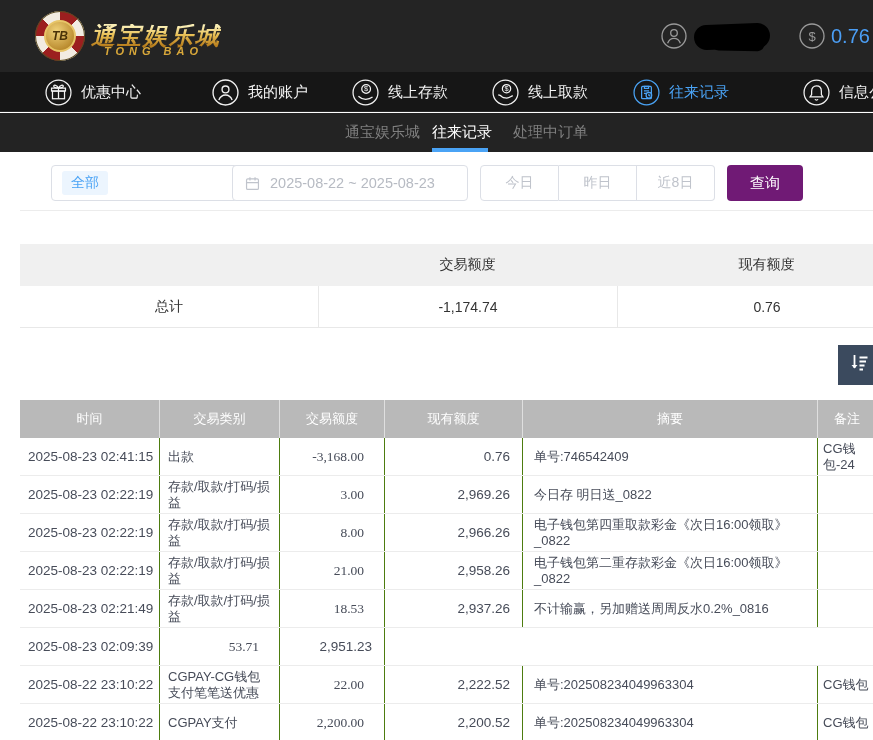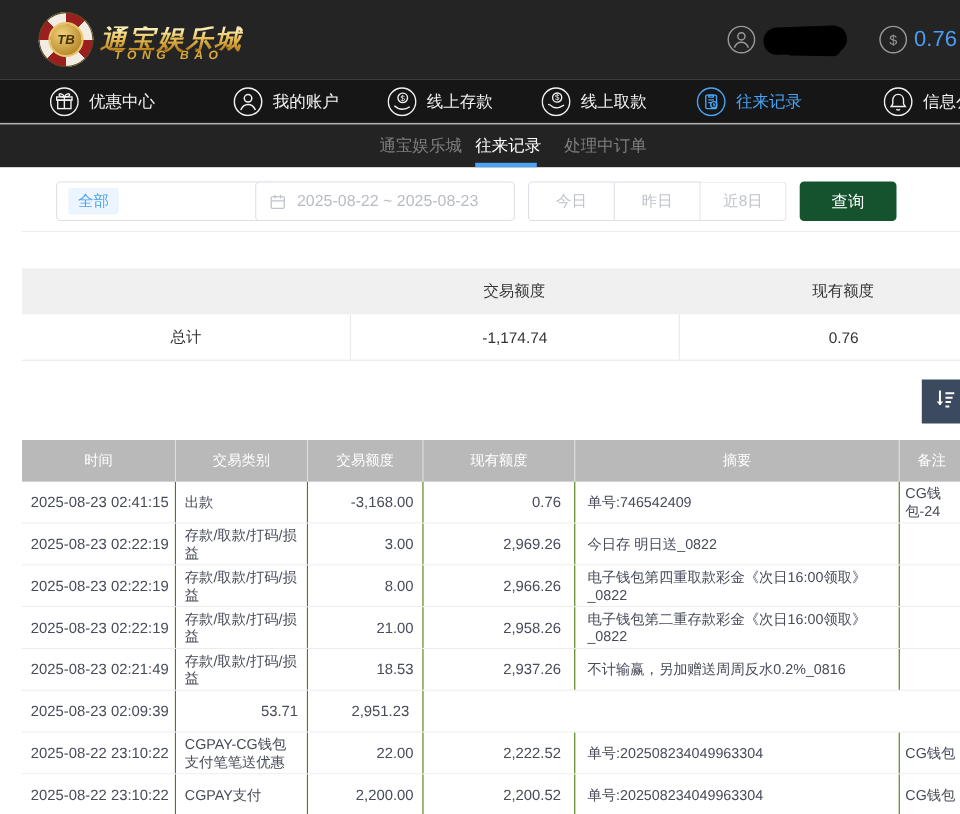--- a/index.html
+++ b/index.html
@@ -53,21 +53,21 @@
   .select-tag { background:#ecf5fe; color:#4aa3f5; font-size:14px; padding:3px 9px; border-radius:3px; }
   .select-caret { margin-left:auto; color:#b4b8bf; font-size:10px; }
   .date-box { position:absolute; left:232px; top:165px; width:236px; height:36px; background:#fff; border:1px solid #dcdfe6; border-radius:4px; display:flex; align-items:center; gap:9px; padding:0 11px; cursor:text; }
   .cal-icon { width:17px; height:17px; color:#c0c4cc; flex:0 0 auto; }
   .date-text { color:#b7bbc3; font-size:14.5px; white-space:nowrap; }
   .btn-group { position:absolute; left:480px; top:165px; width:235px; height:36px; display:flex; }
   .qbtn { flex:1; background:#fff; border:1px solid #dcdfe6; color:#bfc3cb; font-size:14px; display:flex; align-items:center; justify-content:center; cursor:pointer; }
   .qbtn:nth-child(1){ border-radius:4px 0 0 4px; }
   .qbtn:nth-child(n+2){ border-left:none; }
   .qbtn:nth-child(3){ border-radius:0 4px 4px 0; }
-  .query-btn { position:absolute; left:727px; top:165px; width:88px; height:36px; background:#14532d; color:#fff; font-size:15px; border:none; border-radius:4px; display:flex; align-items:center; justify-content:center; cursor:pointer; }
+  .query-btn { position:absolute; left:727px; top:165px; width:76px; height:36px; background:#701a75; color:#fff; font-size:15px; border:none; border-radius:4px; display:flex; align-items:center; justify-content:center; cursor:pointer; }
   .filter-divider { position:absolute; left:20px; top:210px; width:853px; height:1px; background:#ececec; }
 
   
   .summary { position:absolute; left:20px; top:244px; width:896px; font-size:14px; color:#333; }
   .sum-head { display:grid; grid-template-columns:298px 299px 299px; height:42px; background:#f0f0f0; }
   .sum-row  { display:grid; grid-template-columns:298px 299px 299px; height:42px; background:#fff; border-bottom:1px solid #e8e8e8; }
   .sum-cell { display:flex; align-items:center; justify-content:center; }
   .sum-row .sum-cell + .sum-cell { border-left:1px solid #e8e8e8; }
 
   
@@ -77,21 +77,21 @@
   
   .dtable { position:absolute; left:20px; top:400px; width:856px; }
   .dt-head { display:grid; grid-template-columns:140px 120px 105px 138px 295px 58px; height:38px; background:#b9b9b9; }
   .dt-hcell { color:#fff; font-size:13px; display:flex; align-items:center; justify-content:center; border-right:1px solid rgba(255,255,255,.55); }
   .dt-hcell:last-child { border-right:none; }
   .dt-row { display:grid; grid-template-columns:140px 120px 105px 138px 295px 58px; height:38px; background:#fff; border-bottom:1px solid #ececec; font-size:13px; color:#474c59; }
   .dt-cell { display:flex; align-items:center; overflow:hidden; line-height:16px; border-right:1px solid #4d7c0f; }
   .dt-cell:last-child { border-right:none; }
   .dt-cell.c-time { padding-left:8px; font-size:13.5px; white-space:nowrap; }
   .dt-cell.c-type { padding:0 8px; }
-  .dt-cell.c-amount { justify-content:flex-end; padding-right:8px; font-size:13.5px; }
+  .dt-cell.c-amount { justify-content:flex-end; padding-right:20px; font-size:13.5px;font-family:Liberation Serif, serif; }
   .dt-cell.c-balance { justify-content:flex-end; padding-right:12px; font-size:13.5px; }
   .dt-cell.c-summary { padding-left:11px; padding-right:6px; }
   .dt-cell.c-remark { padding-left:5px; padding-right:2px; }
 </style>
 </head>
 <body>
 
 <div id="app">
 
   <div class="topbar">

